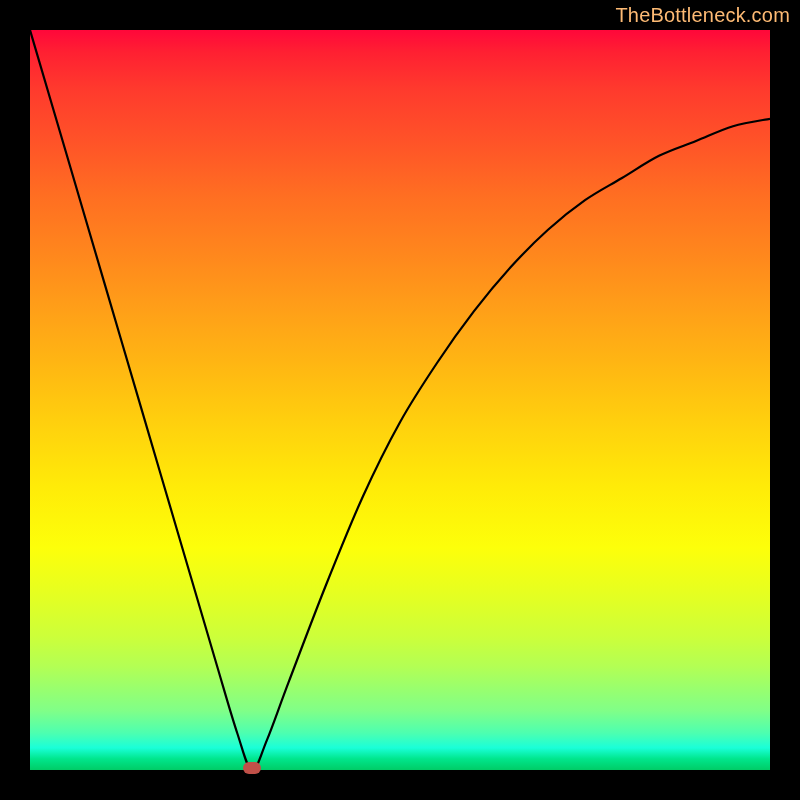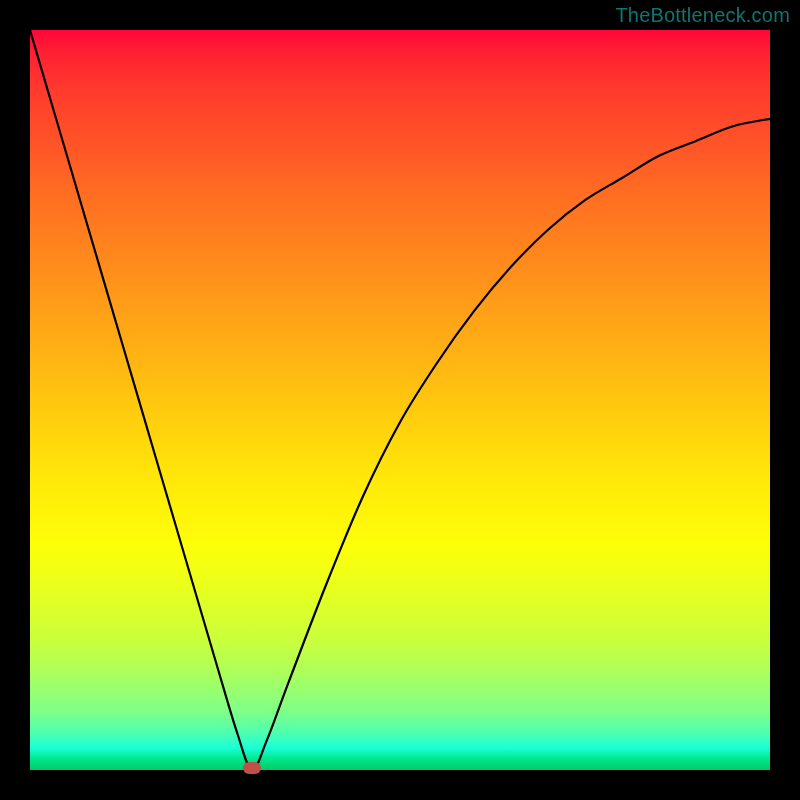--- a/index.html
+++ b/index.html
@@ -49,21 +49,21 @@
     position: absolute;
     left: 0;
     top: 0;
     width: 740px;
     height: 740px;
   }
   .watermark {
     position: absolute;
     top: 4px;
     right: 10px;
-    color: #0f766e;
+    color: #fdba74;
     font-size: 20px;
     font-weight: 500;
     letter-spacing: 0.2px;
   }
   .marker {
     position: absolute;
     width: 18px;
     height: 12px;
     background: #c05048;
     border-radius: 6px;

